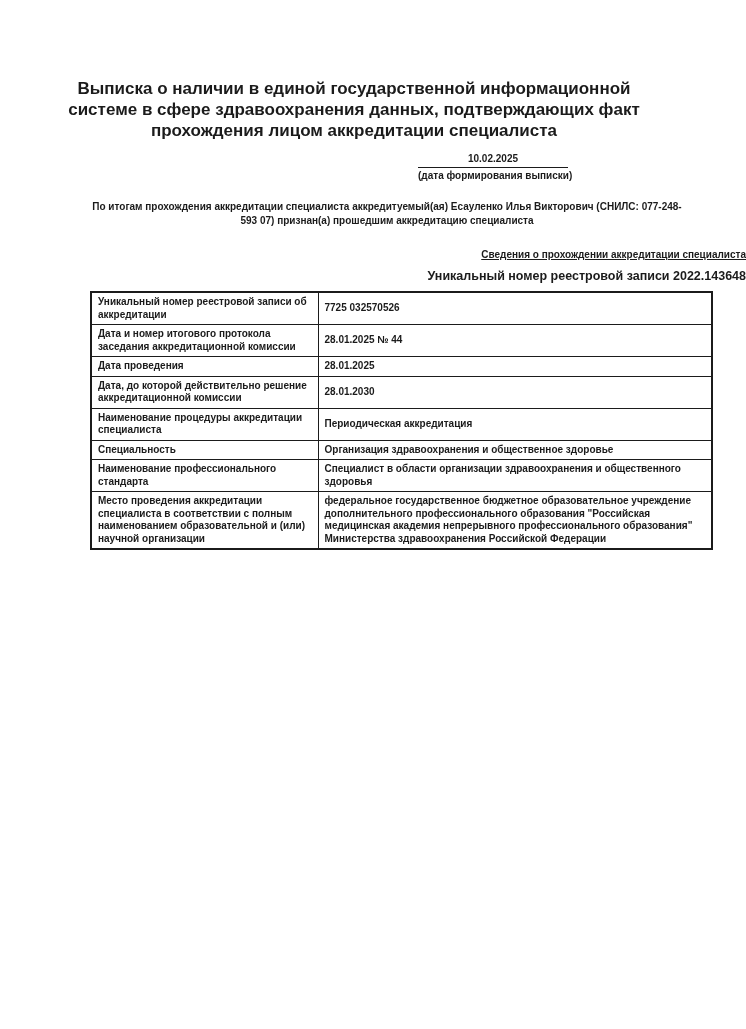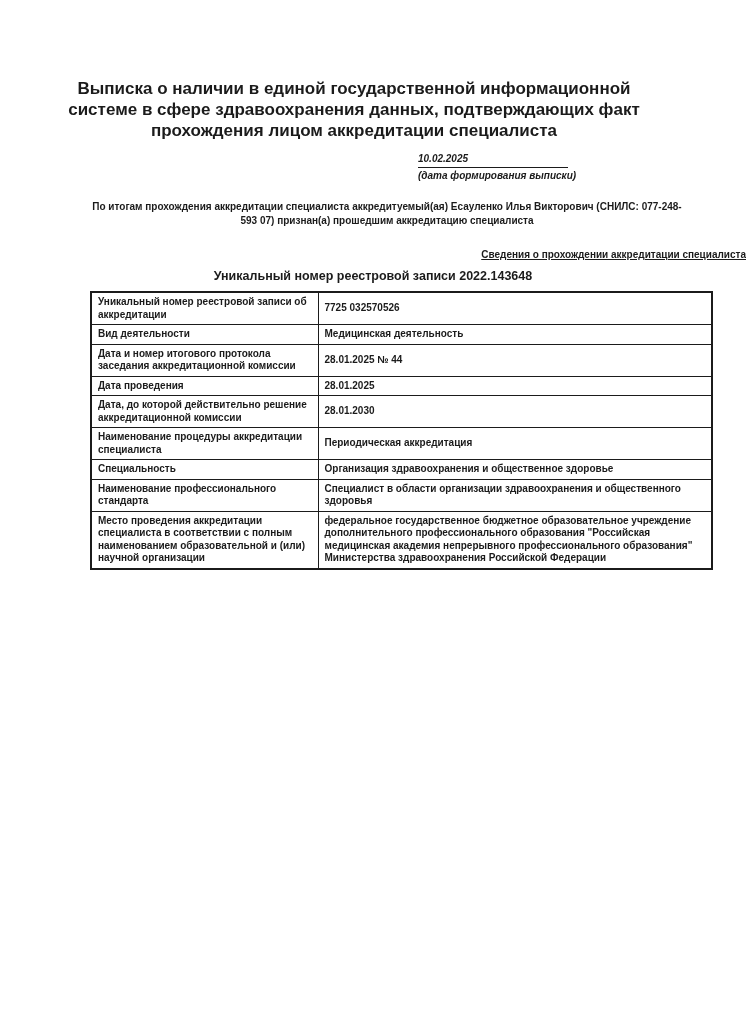--- a/index.html
+++ b/index.html
@@ -21,24 +21,23 @@
   .title {
     margin: 78px 98px 0 60px;
     text-align: center;
     font-size: 17px;
     line-height: 21px;
     font-weight: bold;
   }
   .date-block {
     width: 150px;
     margin: 12px 0 0 418px;
-    text-align: left;
+    text-align: center;
     font-size: 10px;
     line-height: 12px;
-    font-style: italic;
   }
   .date-value {
     display: block;
     padding-bottom: 2px;
     border-bottom: 1.5px solid #1b1b1b;
   }
   .date-caption {
     display: block;
     padding-top: 2px;
     white-space: nowrap;
@@ -51,21 +50,21 @@
   }
   .section-heading {
     margin-top: 20px;
     text-align: right;
     font-size: 10px;
     line-height: 13px;
     text-decoration: underline;
   }
   .record-heading {
     margin-top: 8px;
-    text-align: center;
+    text-align: right;
     font-size: 12.5px;
     line-height: 15px;
   }
   table.acc-table {
     margin: 7px 0 16px 90px;
     width: 565px;
     border-collapse: collapse;
     table-layout: fixed;
     border: 2px solid #1b1b1b;
   }
@@ -99,24 +98,20 @@
 
   <div class="record-heading">Уникальный номер реестровой записи 2022.143648</div>
 
   <table class="acc-table">
     <tbody>
         <tr>
           <td class="cell-label">Уникальный номер реестровой записи об аккредитации</td>
           <td class="cell-value">7725 032570526</td>
         </tr>
         <tr>
-          <td class="cell-label">Вид деятельности</td>
-          <td class="cell-value">Медицинская деятельность</td>
-        </tr>
-        <tr>
           <td class="cell-label">Дата и номер итогового протокола заседания аккредитационной комиссии</td>
           <td class="cell-value">28.01.2025 № 44</td>
         </tr>
         <tr>
           <td class="cell-label">Дата проведения</td>
           <td class="cell-value">28.01.2025</td>
         </tr>
         <tr>
           <td class="cell-label">Дата, до которой действительно решение аккредитационной комиссии</td>
           <td class="cell-value">28.01.2030</td>

